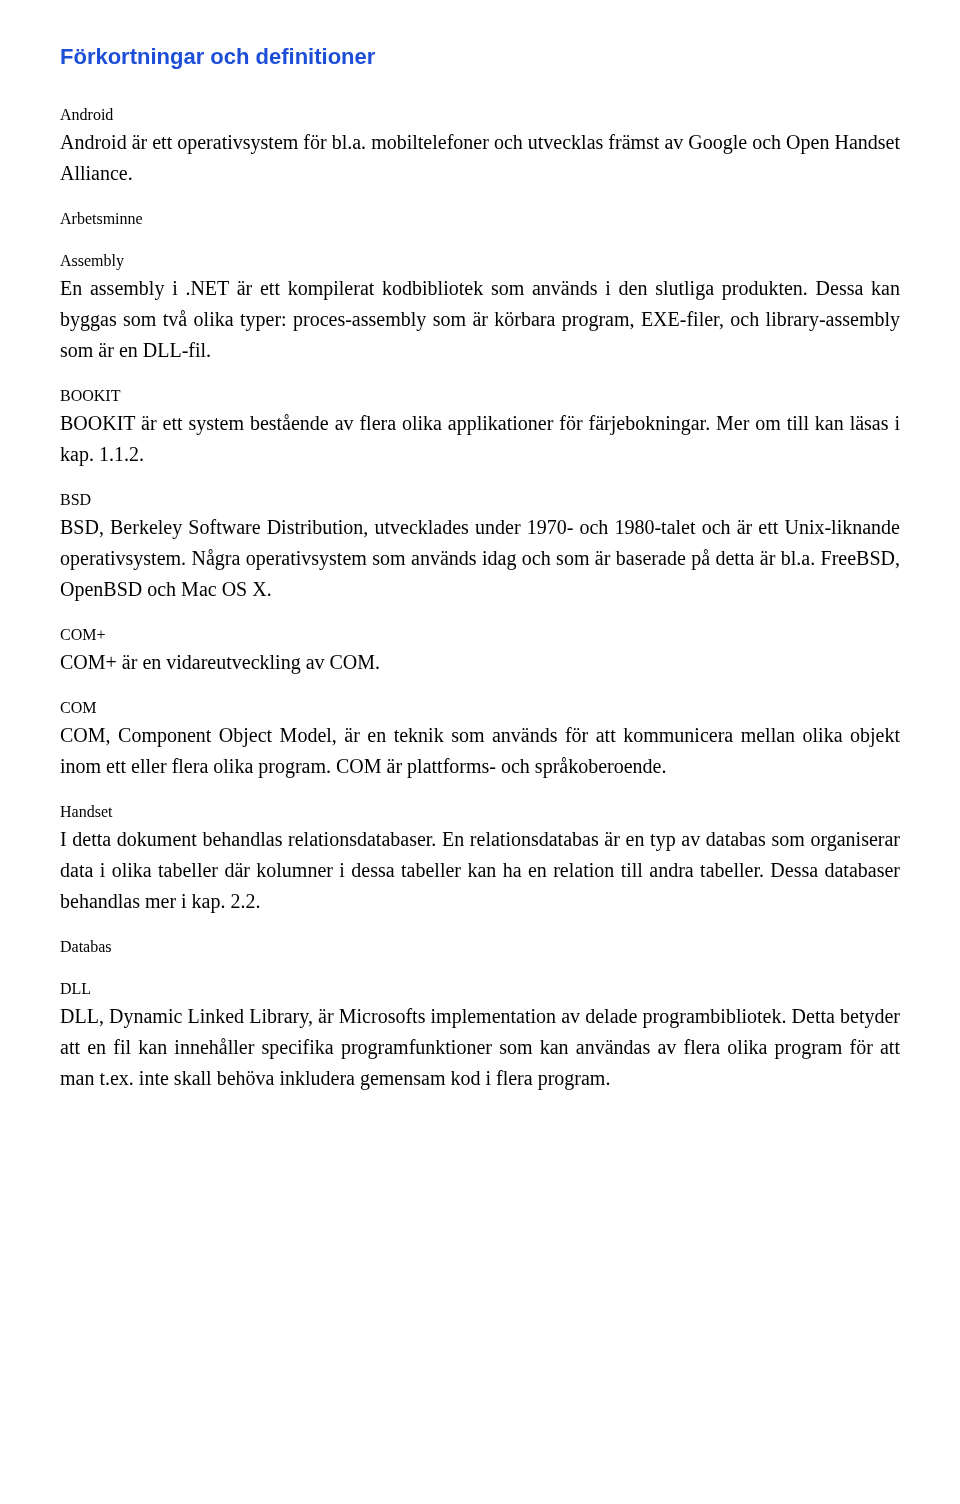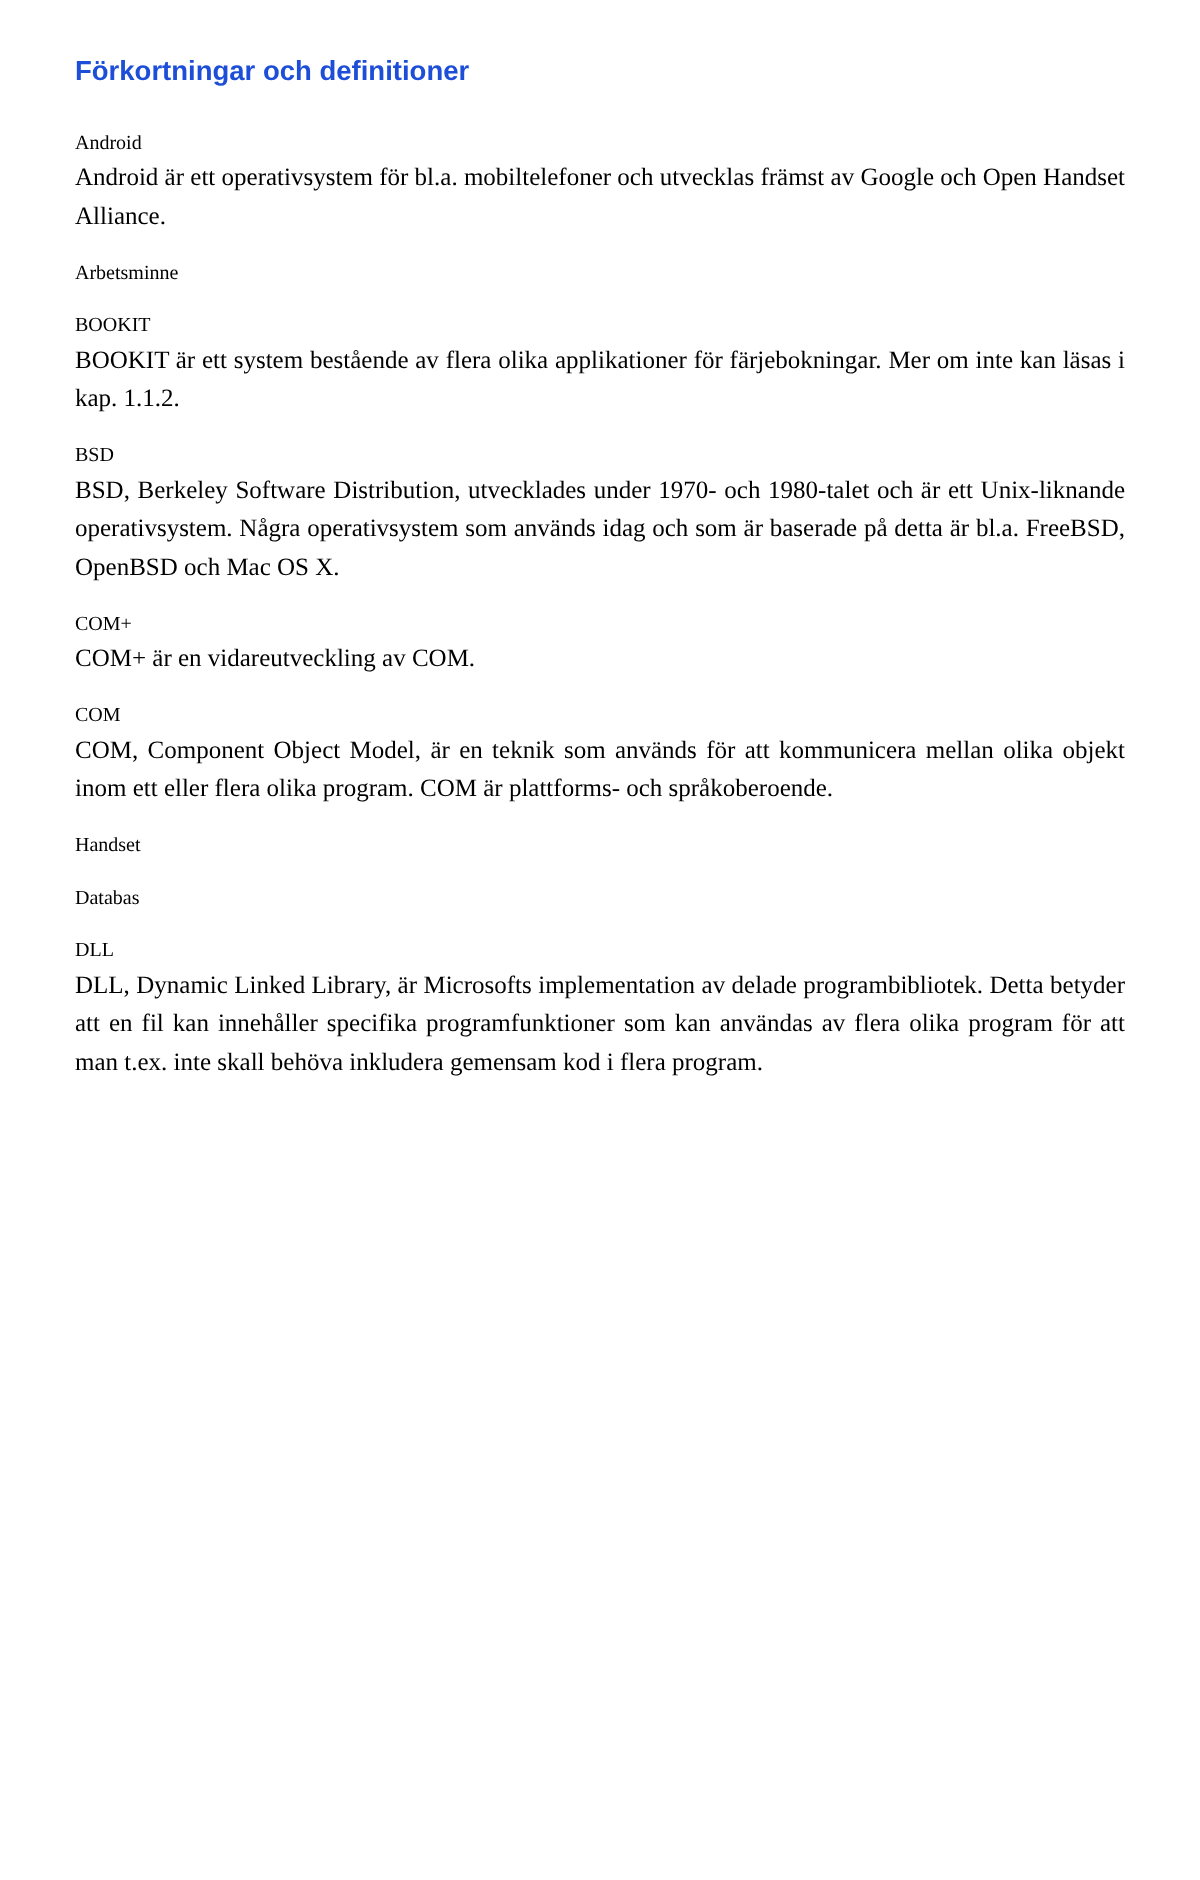--- a/index.html
+++ b/index.html
@@ -62,37 +62,42 @@
 
 <div class="glossary">
 <div class="glossary-item">
       <div class="term">Android</div>
       <div class="definition">Android är ett operativsystem för bl.a. mobiltelefoner och utvecklas främst av Google och Open Handset Alliance.</div>
     </div>
     <div class="glossary-item">
       <div class="term">Arbetsminne</div>
     </div>
     <div class="glossary-item">
+      <div class="term">Assembly</div>
+      <div class="definition">En assembly i .NET är ett kompilerat kodbibliotek som används i den slutliga produkten. Dessa kan byggas som två olika typer: proces-assembly som är körbara program, EXE-filer, och library-assembly som är en DLL-fil.</div>
+    </div>
+    <div class="glossary-item">
       <div class="term">BOOKIT</div>
-      <div class="definition">BOOKIT är ett system bestående av flera olika applikationer för färjebokningar. Mer om inte kan läsas i kap. 1.1.2.</div>
+      <div class="definition">BOOKIT är ett system bestående av flera olika applikationer för färjebokningar. Mer om till kan läsas i kap. 1.1.2.</div>
     </div>
     <div class="glossary-item">
       <div class="term">BSD</div>
       <div class="definition">BSD, Berkeley Software Distribution, utvecklades under 1970- och 1980-talet och är ett Unix-liknande operativsystem. Några operativsystem som används idag och som är baserade på detta är bl.a. FreeBSD, OpenBSD och Mac OS X.</div>
     </div>
     <div class="glossary-item">
       <div class="term">COM+</div>
       <div class="definition">COM+ är en vidareutveckling av COM.</div>
     </div>
     <div class="glossary-item">
       <div class="term">COM</div>
       <div class="definition">COM, Component Object Model, är en teknik som används för att kommunicera mellan olika objekt inom ett eller flera olika program. COM är plattforms- och språkoberoende.</div>
     </div>
     <div class="glossary-item">
       <div class="term">Handset</div>
+      <div class="definition">I detta dokument behandlas relationsdatabaser. En relationsdatabas är en typ av databas som organiserar data i olika tabeller där kolumner i dessa tabeller kan ha en relation till andra tabeller. Dessa databaser behandlas mer i kap. 2.2.</div>
     </div>
     <div class="glossary-item">
       <div class="term">Databas</div>
     </div>
     <div class="glossary-item">
       <div class="term">DLL</div>
       <div class="definition">DLL, Dynamic Linked Library, är Microsofts implementation av delade programbibliotek. Detta betyder att en fil kan innehåller specifika programfunktioner som kan användas av flera olika program för att man t.ex. inte skall behöva inkludera gemensam kod i flera program.</div>
     </div>
   </div>
 

